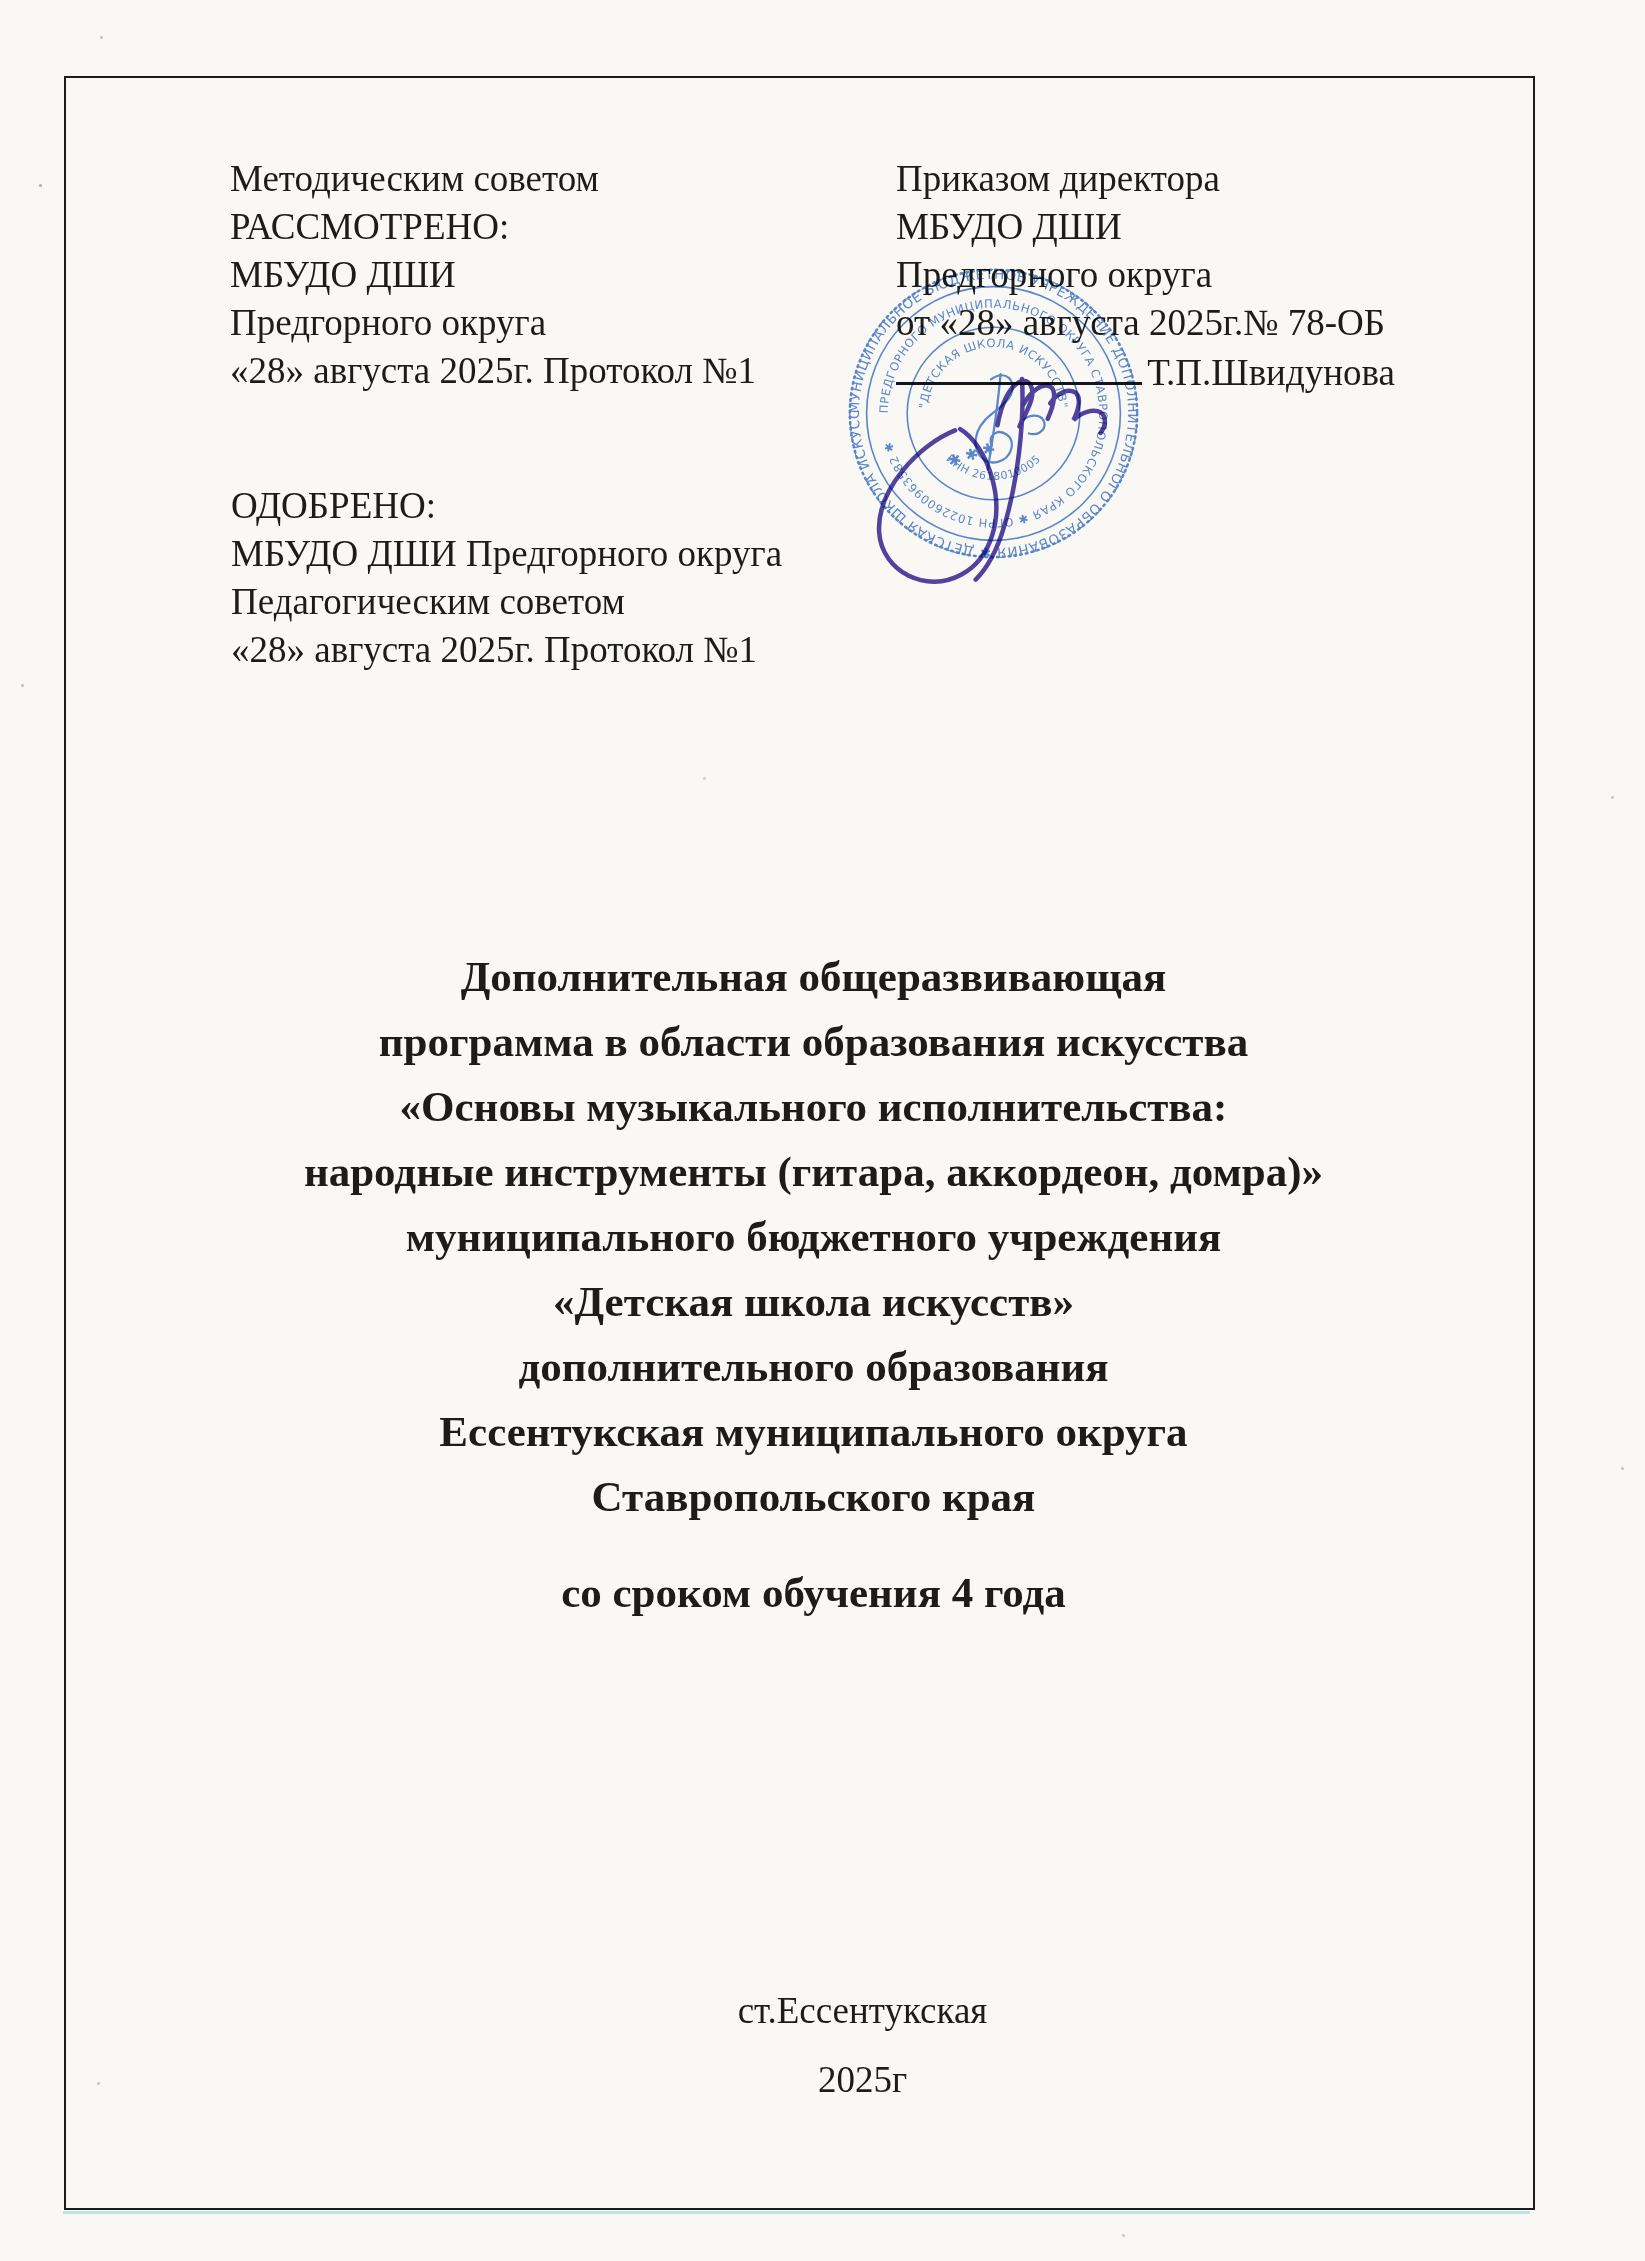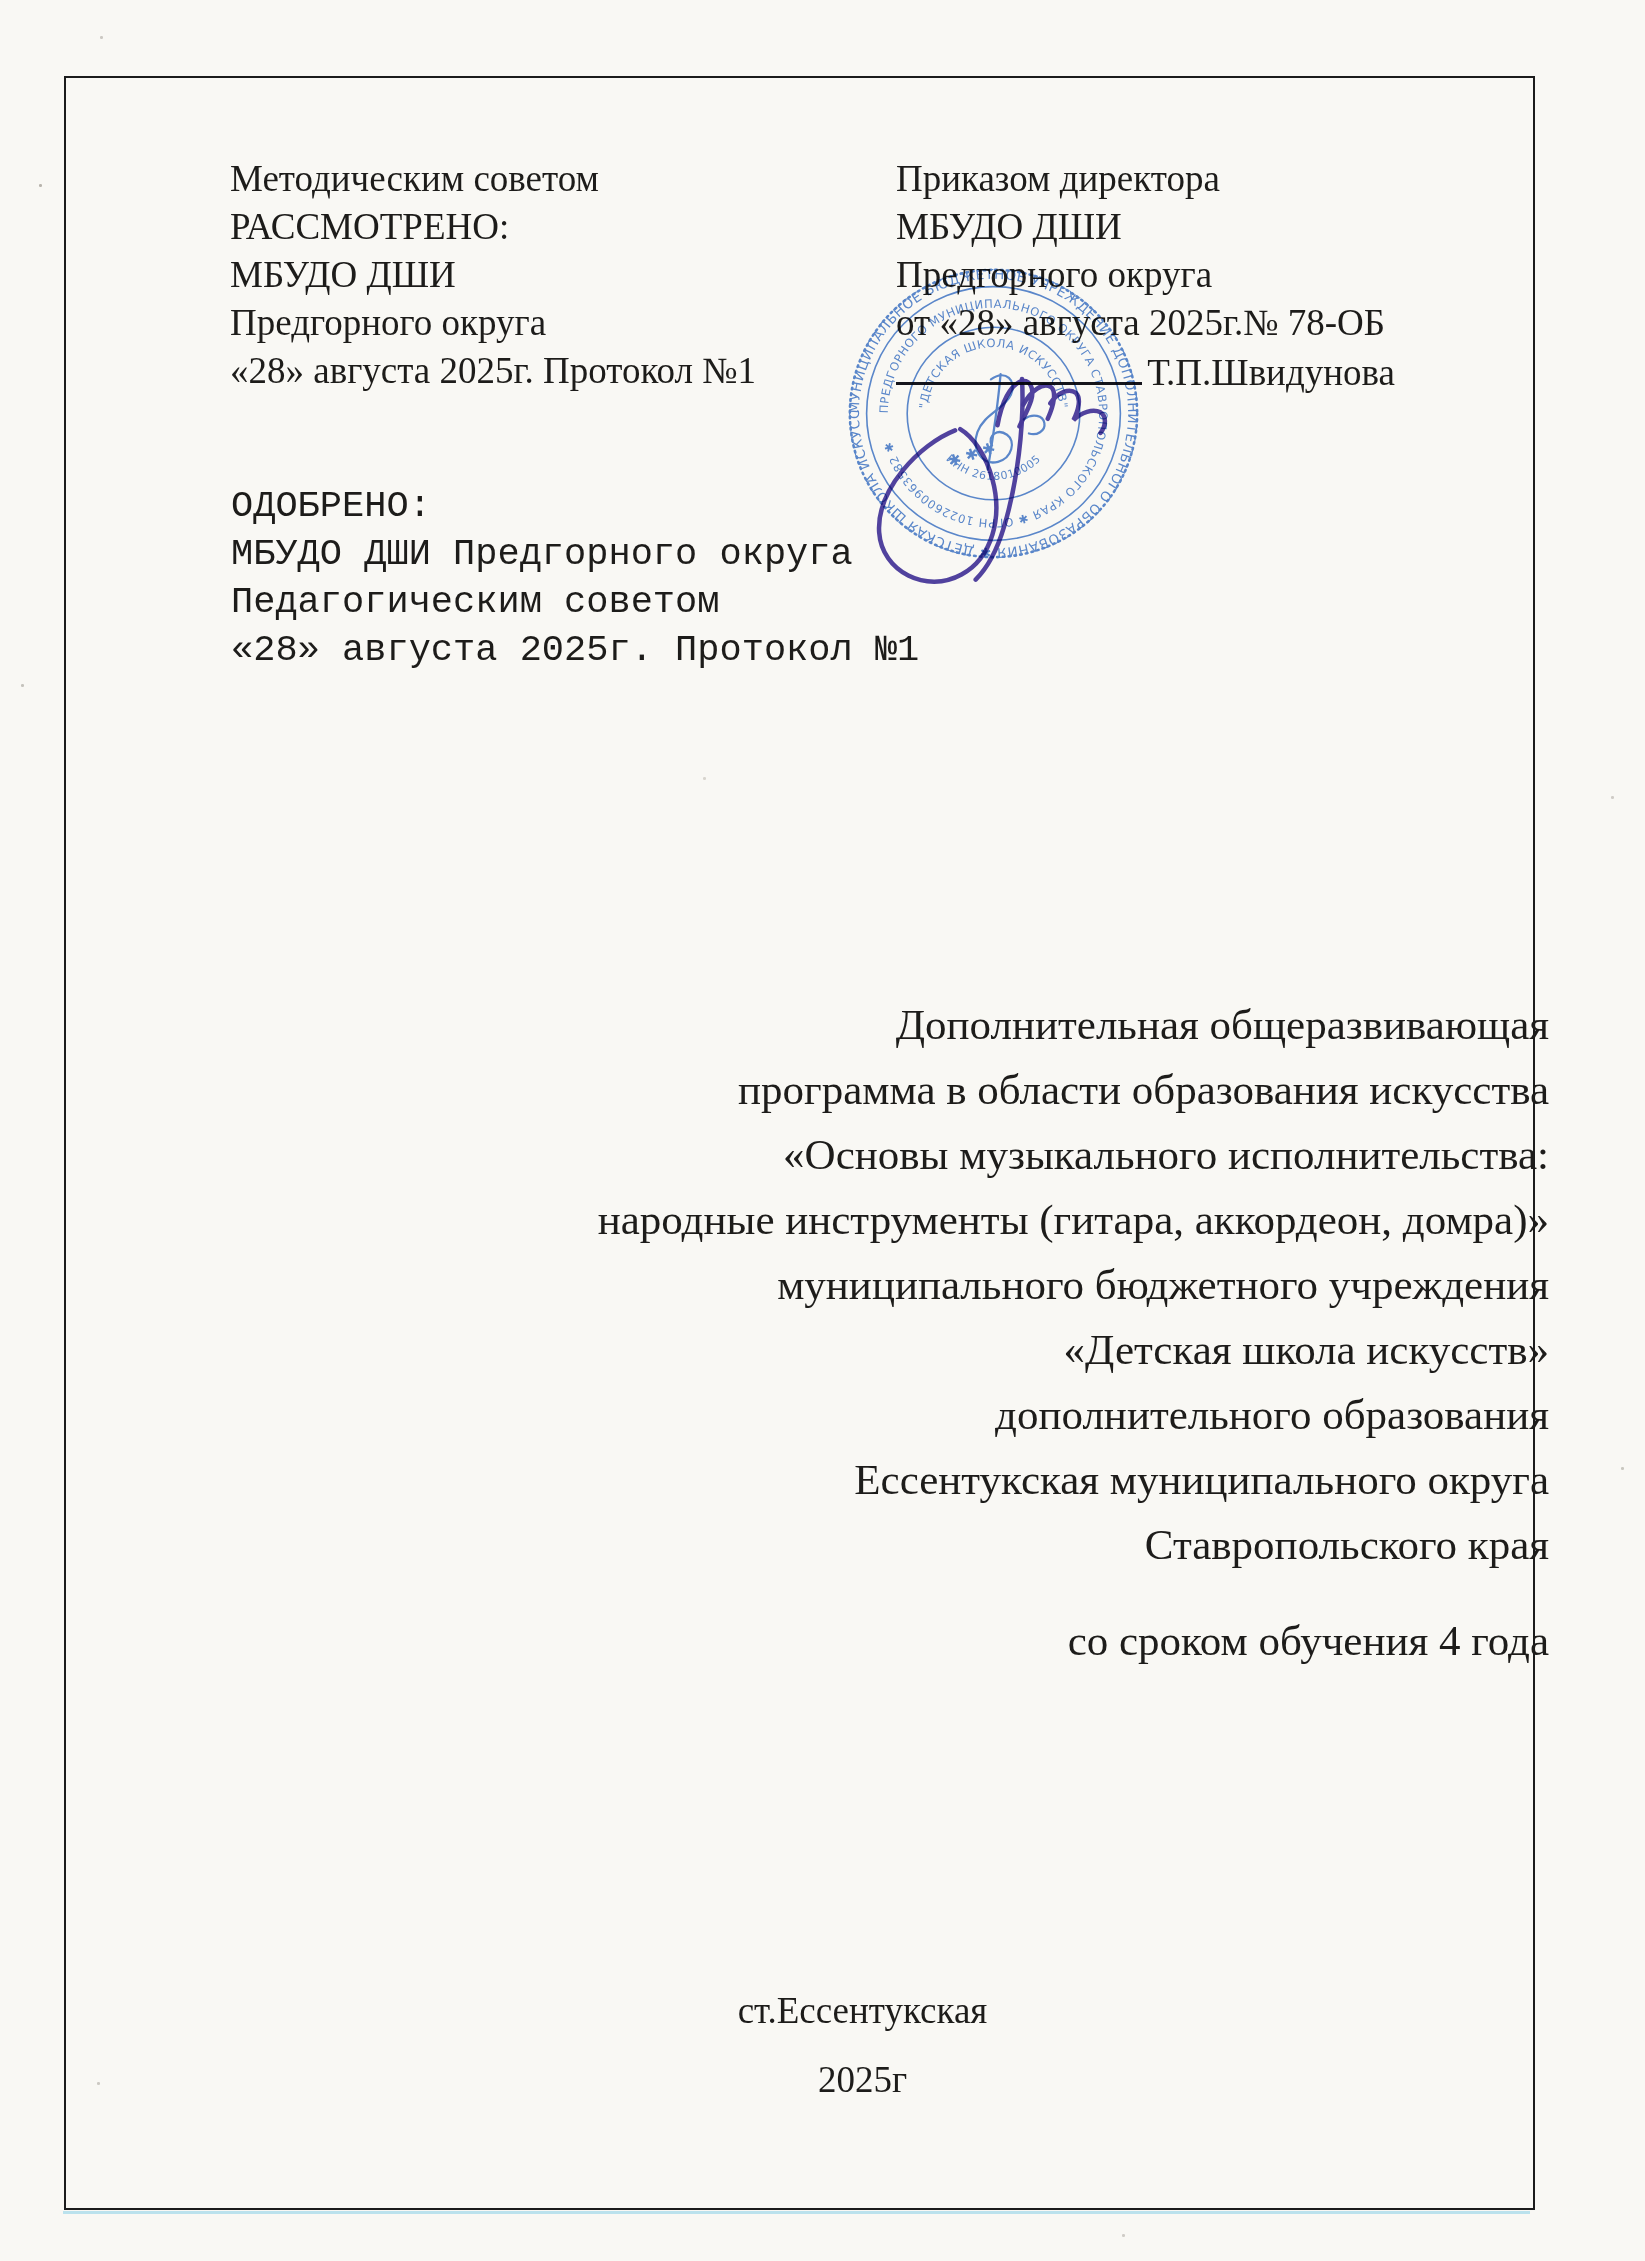--- a/index.html
+++ b/index.html
@@ -26,28 +26,28 @@
                 1582px 1283px 0 rgba(130,124,112,.4),
                 664px 593px 0 rgba(140,134,120,.3),
                 1083px 2050px 0 rgba(130,124,112,.35),
                 61px -148px 0 rgba(120,114,104,.35);
   }
   .approval{
     position:absolute;font-size:37px;line-height:48px;white-space:nowrap;
   }
   .block-left{left:230px;top:155px;}
   .block-right{left:896px;top:155px;}
-  .block-odobreno{left:231px;top:482px;font-family:Liberation Mono, monospace;}
+  .block-odobreno{left:231px;top:482px;}
   .sig-underline{
     display:inline-block;width:246px;height:35px;
     border-bottom:3.2px solid #15151c;margin-right:5.2px;
   }
   .title-block{
-    position:absolute;left:64px;top:992px;width:1471px;
-    text-align:right;font-weight:400;font-size:43px;line-height:65px;
+    position:absolute;left:64px;top:944px;width:1471px;
+    text-align:center;font-weight:700;font-size:43px;line-height:65px;
     transform:translateX(14px);
   }
   .duration{margin-top:31px;}
   .footer-place,.footer-year{
     position:absolute;left:0;width:1645px;text-align:center;
     font-size:37px;transform:translateX(40px);
   }
   .footer-place{top:1989px;}
   .footer-year{top:2058px;}
 

